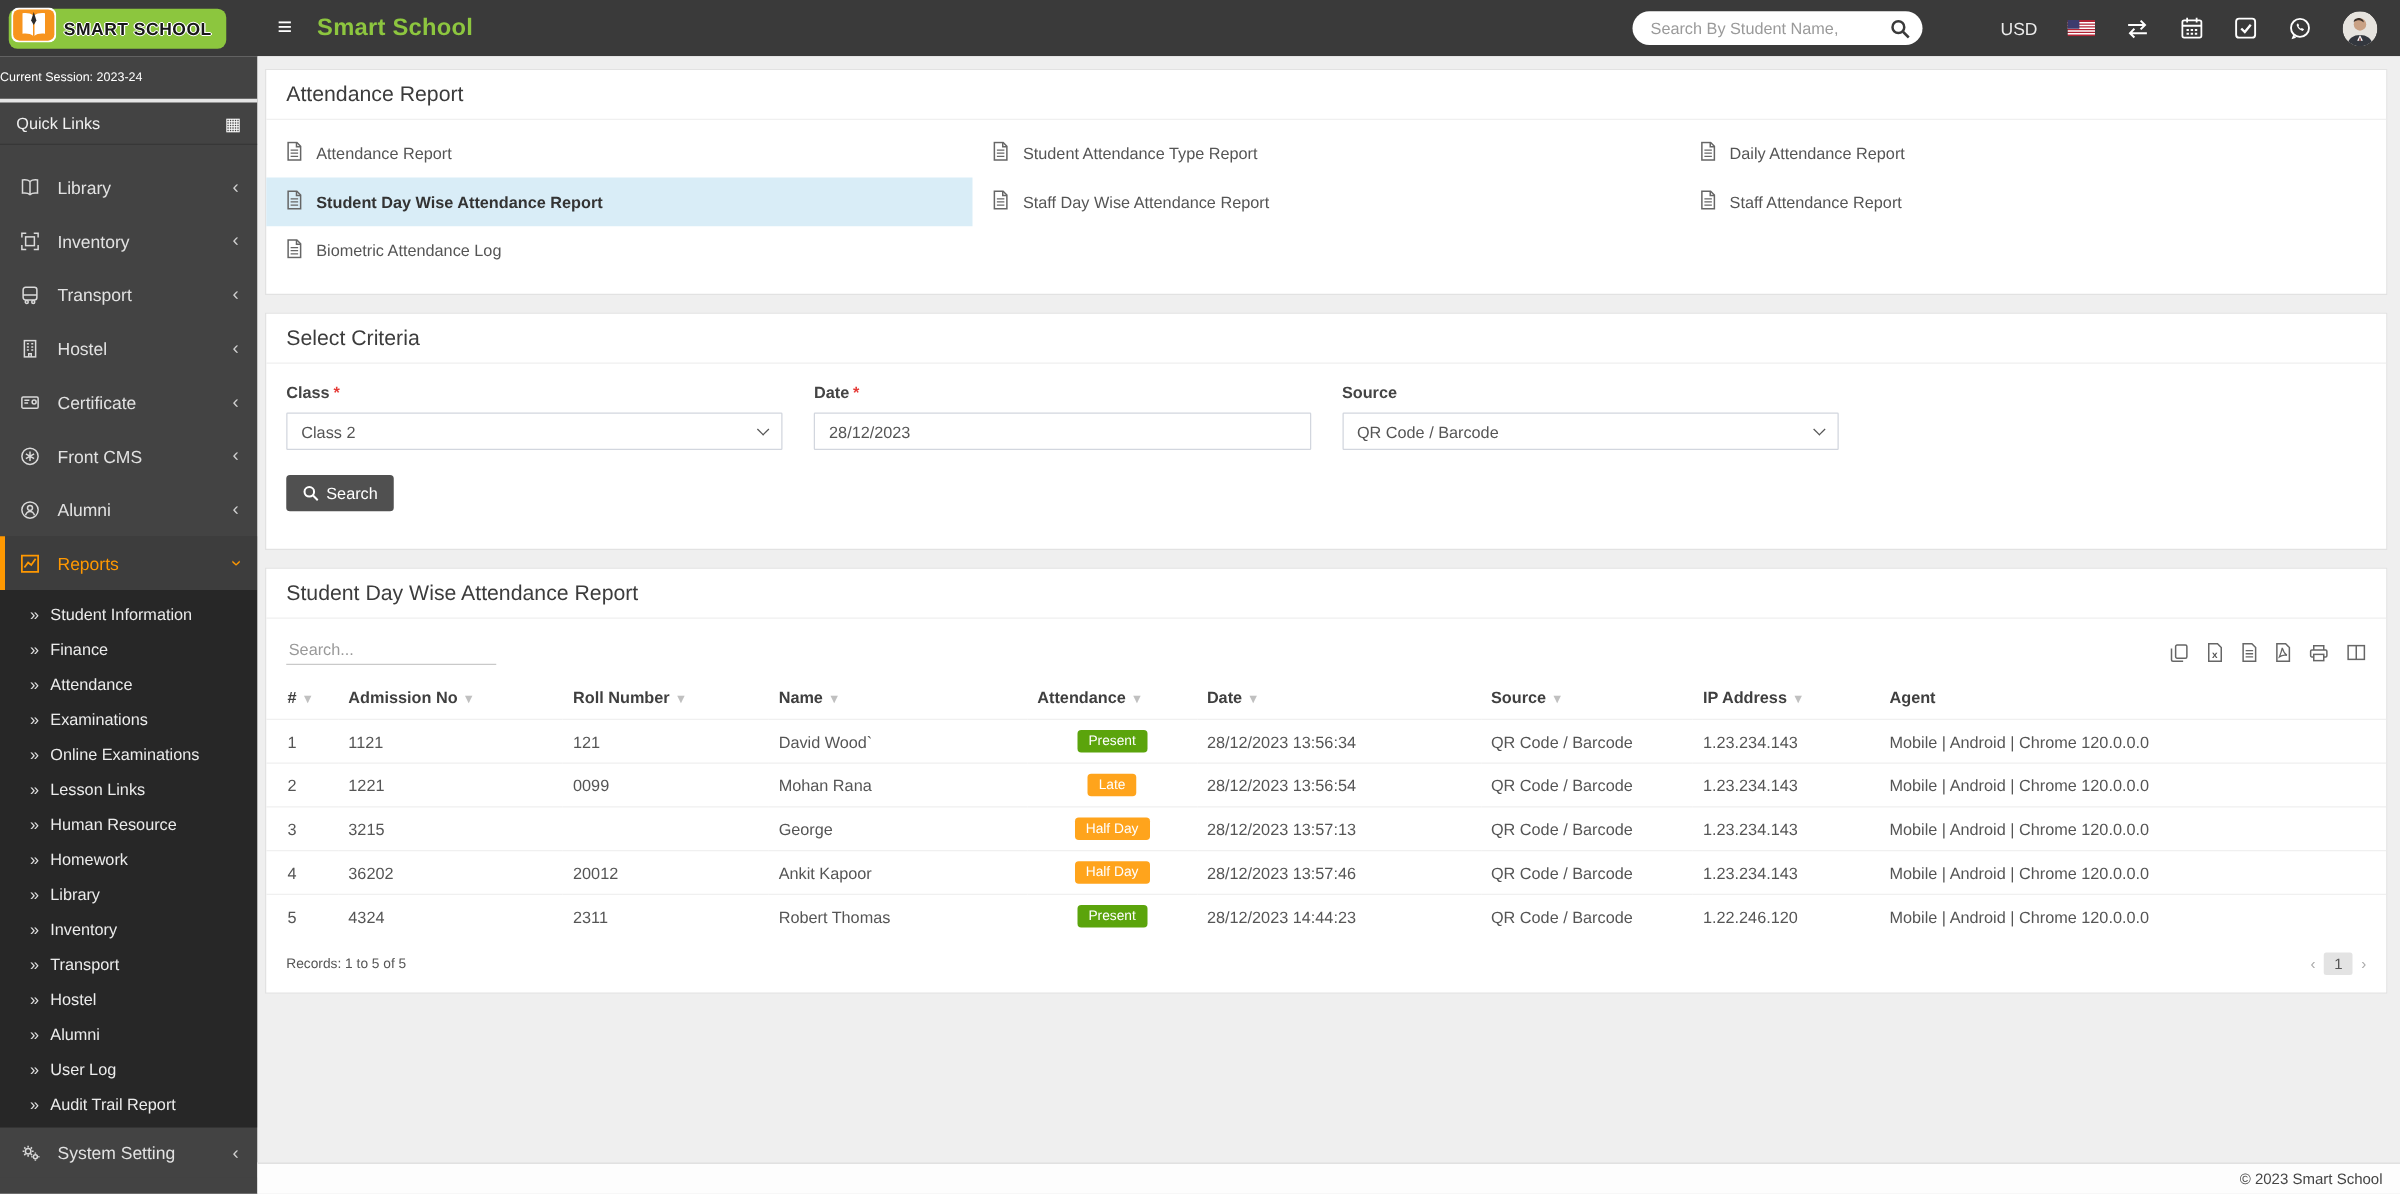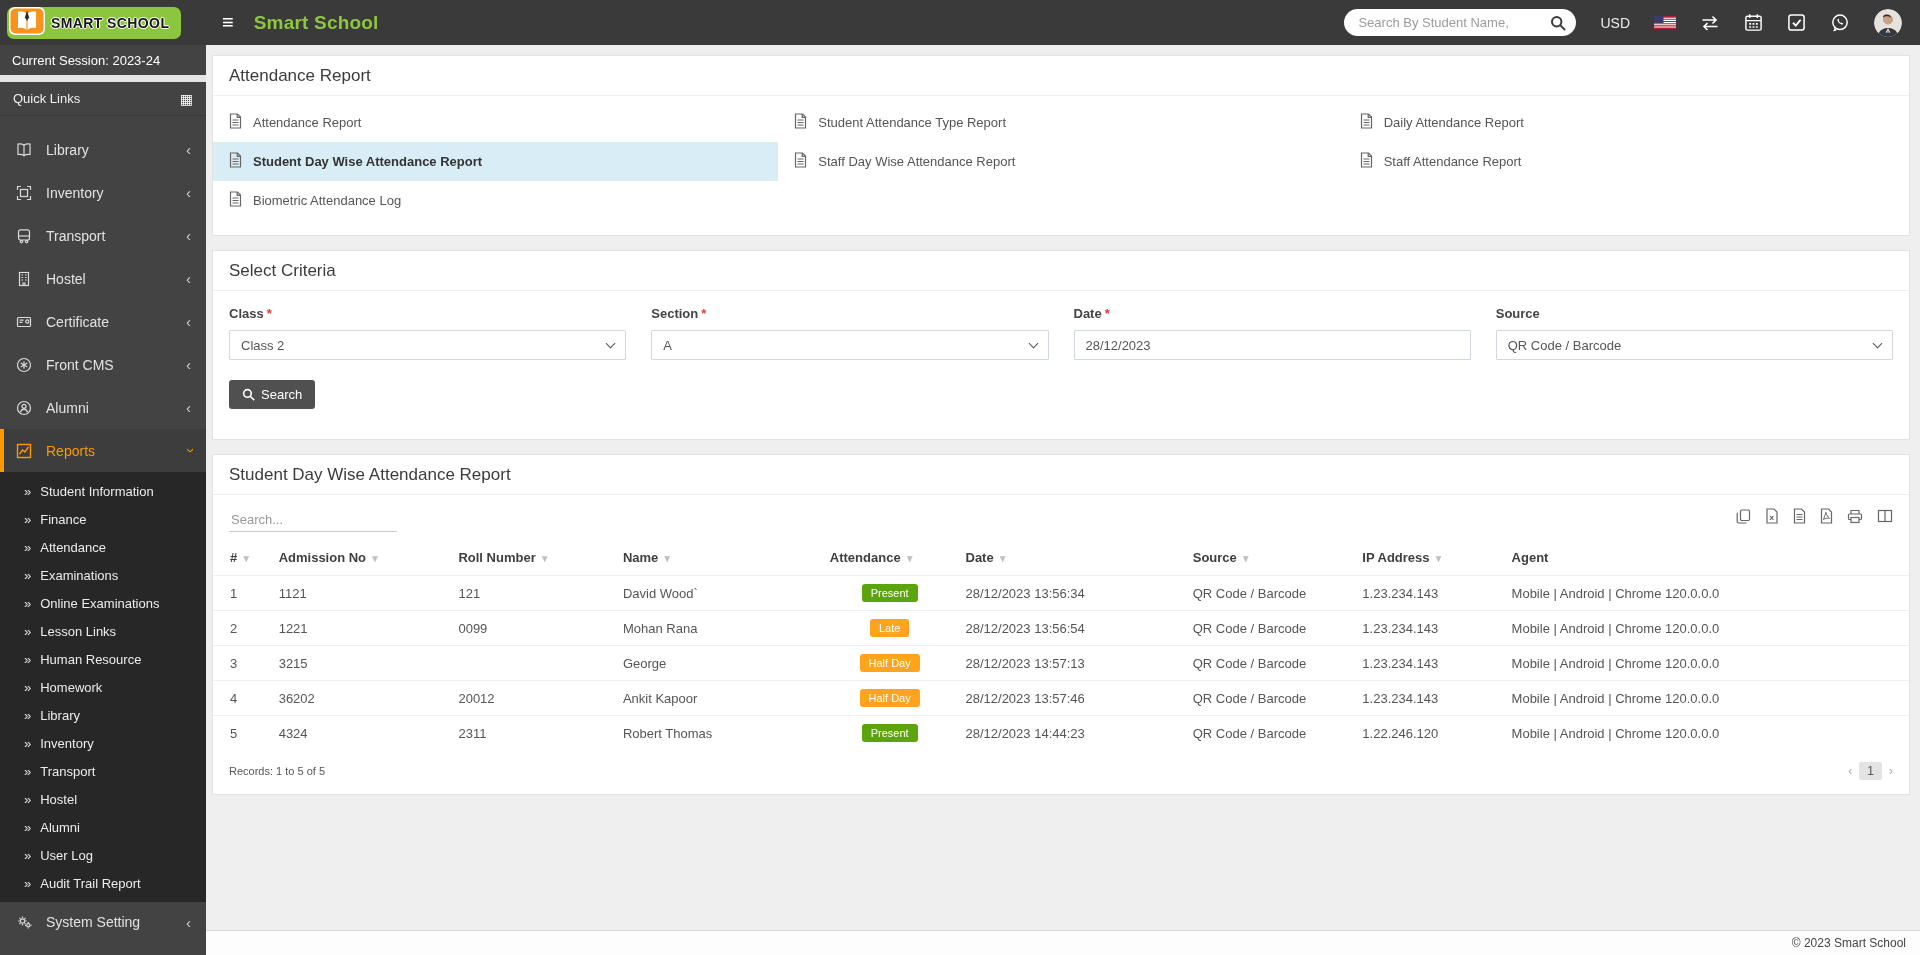--- a/index.html
+++ b/index.html
@@ -12,29 +12,29 @@
   .logo-pill { background:#8cc63e; border-radius:7px; height:32px; display:flex; align-items:center; padding:2px 12px 2px 2px; cursor:pointer; }
   .logo-text { font-size:14px; font-weight:800; color:#181818; letter-spacing:.4px; margin-left:6px;
                text-shadow:-1px 0 #fff,1px 0 #fff,0 -1px #fff,0 1px #fff; }
   .hamburger { color:#fff; font-size:20px; margin-left:16px; cursor:pointer; background:none; border:none; }
   .app-title { color:#8dc63f; font-size:19px; font-weight:bold; margin-left:20px; letter-spacing:.2px; }
   .navbar-right { margin-left:auto; display:flex; align-items:center; gap:24px; padding-right:18px; }
   .search-pill { background:#fff; border-radius:14px; height:27px; width:232px; display:flex; align-items:center; padding:0 10px 0 14px; }
   .search-pill input { border:none; outline:none; flex:1; font-size:13px; color:#ef4444; min-width:0; background:transparent; }
   .search-pill input::placeholder { color:#9a9a9a; }
   .nav-ic { display:flex; align-items:center; cursor:pointer; }
-  .currency { color:#ececec; font-size:14px; cursor:pointer; }
+  .currency { color:#ececec; font-size:14px; cursor:pointer;margin-left:38px; }
   .avatar-wrap { width:28px; height:28px; border-radius:50%; overflow:hidden; cursor:pointer; }
 
   
   .body-row { flex:1; display:flex; min-height:0; }
 
   
   .sidebar { width:206px; flex:0 0 206px; background:#434343; color:#e4e4e4; display:flex; flex-direction:column; overflow:hidden; }
-  .session { height:37px; display:flex; align-items:center; padding-left:12px; font-size:13px; color:#fff; border-bottom:7px solid #e5e5e5; }
+  .session { height:37px; display:flex; align-items:center; font-size:10px; color:#fff; border-bottom:3px solid #e5e5e5; }
   .quick-links { height:34px; display:flex; align-items:center; padding:0 13px; font-size:13px; color:#f0f0f0; border-bottom:1px solid #373737; }
   .ql-icon { margin-left:auto; font-size:14px; color:#fff; cursor:pointer; line-height:1; }
   .menu { padding-top:12px; }
   .menu-item { height:43px; display:flex; align-items:center; padding:0 15px; font-size:14px; color:#e2e2e2; cursor:pointer; }
   .menu-item .mi-icon { width:18px; display:flex; justify-content:center; margin-right:13px; }
   .chev { margin-left:auto; font-size:15px; color:#cfcfcf; line-height:1; }
   .chev.down { transform:rotate(-90deg); }
   .menu-item.active { color:#ff9801; border-left:4px solid #ff9801; padding-left:11px; background:#3d3d3d; }
   .menu-item.active .chev { color:#ff9801; }
   .submenu { background:#272727; padding:5px 0 5px; }
@@ -60,21 +60,21 @@
   .field label { font-size:13px; font-weight:bold; color:#444; display:block; margin-bottom:9px; }
   .req { color:#e53935; margin-left:3px; font-weight:bold; }
   .control { height:30px; border:1px solid #d2d6de; border-radius:1px; display:flex; align-items:center;
              justify-content:space-between; padding:0 11px; font-size:13px; color:#555; background:#fff; cursor:pointer; }
   .caret { width:7px; height:7px; border-right:1.5px solid #555; border-bottom:1.5px solid #555; transform:rotate(45deg); margin-top:-4px; }
   .btn-row { display:flex; justify-content:flex-start; padding:20px 0 14px; }
   .btn-search { background:#505050; color:#fff; font-size:13px; padding:7px 13px; border-radius:3px; border:none;
                 display:flex; align-items:center; gap:6px; cursor:pointer; }
 
   
-  .table-toolbar { display:flex; align-items:flex-start; padding:13px 16px 4px; }
+  .table-toolbar { display:flex; align-items:flex-end; padding:13px 16px 4px; }
   .table-search { border:none; border-bottom:1px solid #c9c9c9; width:168px; font-size:13px; padding:4px 2px; outline:none; background:transparent; color:#555; }
   .table-search::placeholder { color:#999; }
   .export-icons { margin-left:auto; display:flex; gap:14px; align-items:center; padding-bottom:2px; }
   .export-icons span { display:flex; cursor:pointer; }
   table { width:100%; border-collapse:collapse; font-size:13px; color:#555; margin-top:4px; }
   th { padding:10px 8px; text-align:left; font-weight:bold; color:#3f3f3f; font-size:13px; white-space:nowrap; cursor:pointer; }
   th:first-child, td:first-child { padding-left:17px; }
   .sort { color:#c0c0c0; font-size:10px; margin-left:4px; }
   td { padding:8px 8px; border-top:1px solid #f0f0f0; }
   td.att-cell { text-align:center; }
@@ -416,27 +416,20 @@
         </section>
 
         <section class="card">
           <div class="card-title">Select Criteria</div>
           <div class="criteria-body">
             <div class="fields" id="fields">
                 <div class="field">
                   <label>Class<span class="req">*</span></label>
                   <div class="control">
                     <span>Class 2</span>
-                    <span class="caret"></span>
-                  </div>
-                </div>
-                <div class="field">
-                  <label>Section<span class="req">*</span></label>
-                  <div class="control">
-                    <span>A</span>
                     <span class="caret"></span>
                   </div>
                 </div>
                 <div class="field">
                   <label>Date<span class="req">*</span></label>
                   <div class="control">
                     <span>28/12/2023</span>
                   </div>
                 </div>
                 <div class="field">

